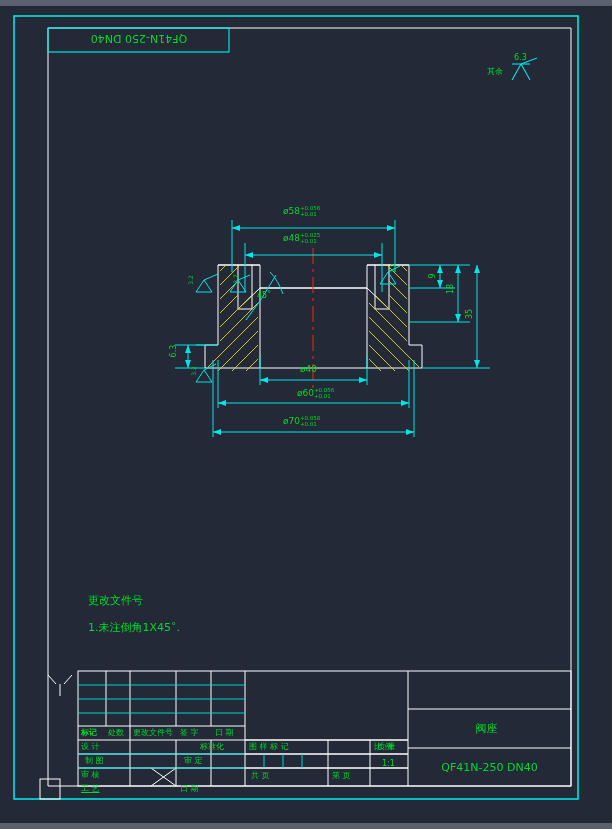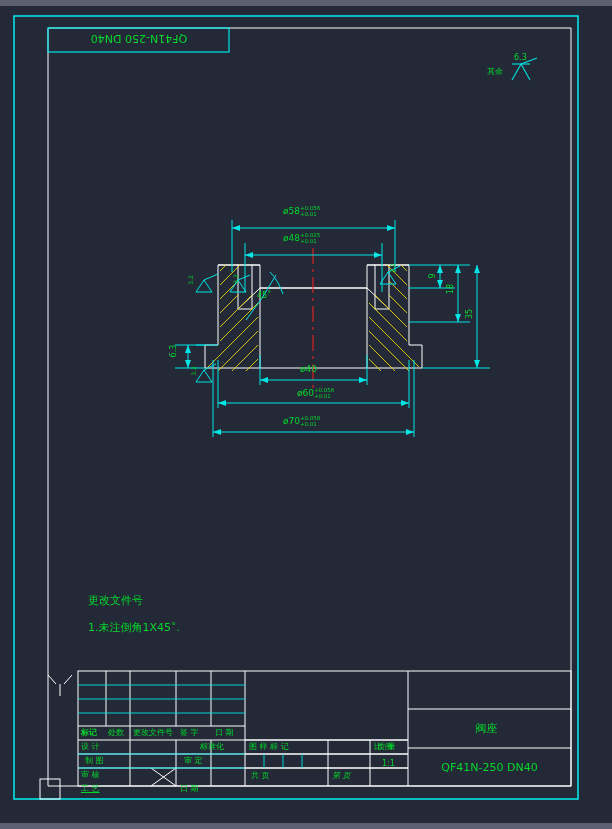--- a/index.html
+++ b/index.html
@@ -286,18 +286,18 @@
 
   <div class="txt sm" style="left:180px;top:743px;margin-left:20px;">标准化</div>
   <div class="txt sm" style="left:184px;top:757px;">审  定</div>
   <div class="txt sm" style="left:180px;top:785px;">日  期</div>
 
   <div class="txt sm" style="left:249px;top:743px;">图  样  标  记</div>
   <div class="txt sm" style="left:332px;top:743px;margin-left:45px;">质  量</div>
   <div class="txt sm" style="left:374px;top:743px;text-align:center;">比  例</div>
   <div class="txt sm" style="left:382px;top:760px;">1:1</div>
   <div class="txt sm" style="left:251px;top:772px;">共        页</div>
-  <div class="txt sm" style="left:332px;top:772px;font-style:italic;">第        页</div>
+  <div class="txt sm" style="left:332px;top:772px;">第        页</div>
 
   <div class="txt med" style="left:408px;top:723px;width:157px;text-align:center;">阀座</div>
   <div class="txt med" style="left:408px;top:762px;width:163px;text-align:center;">QF41N-250 DN40</div>
 
 </div>
 
 </body></html>

